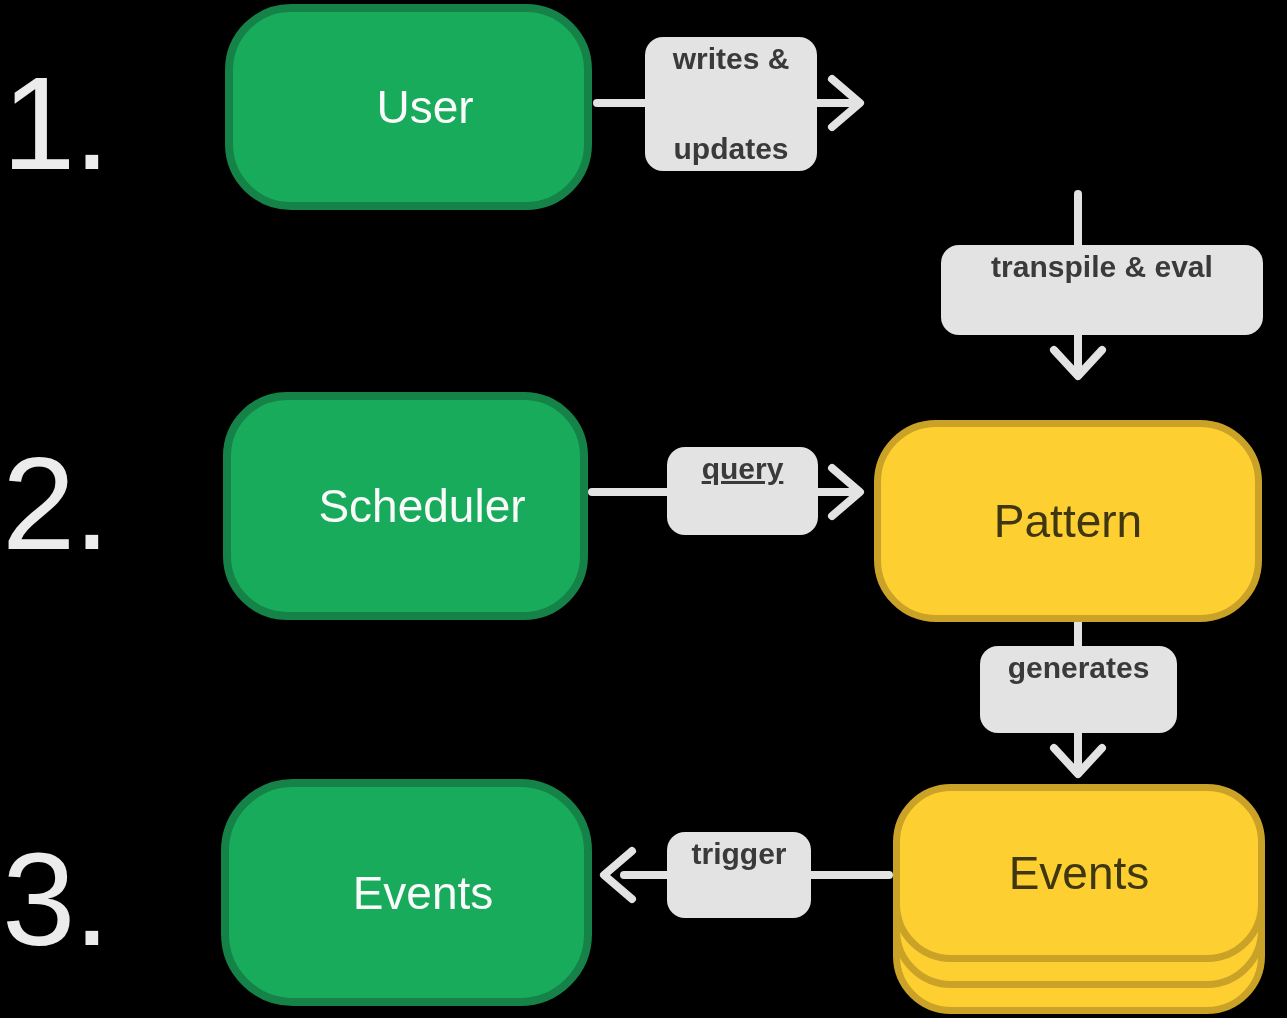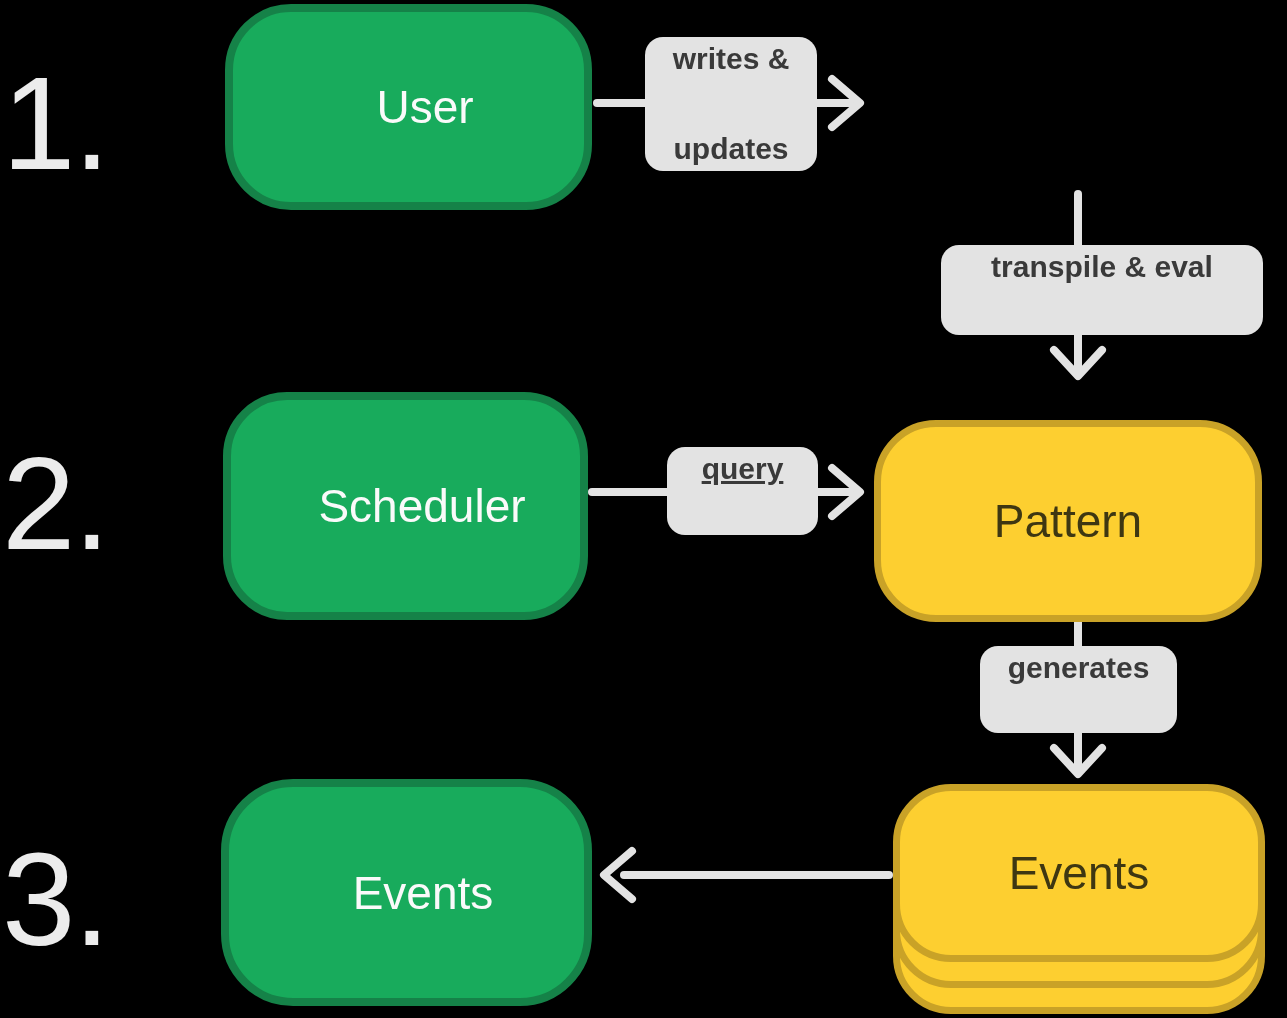--- a/index.html
+++ b/index.html
@@ -168,20 +168,23 @@
   </div>
 
   <div class="edge-label" style="left:980px; top:646px; width:197px; height:87px;">
     <span>generates</span>
   </div>
 
   <div class="node green" style="left:221px; top:779px; width:371px; height:227px; border-radius:72px;">
     <span>Events</span>
   </div>
 
+  <div class="edge-label" style="left:667px; top:832px; width:144px; height:86px;">
+    <span>trigger</span>
+  </div>
 
   <div class="stack" style="left:893px; top:784px; width:372px; height:230px;">
     <div class="card" style="top:52px;"></div>
     <div class="card" style="top:26px;"></div>
     <div class="card main" style="top:0;">
       <span>Events</span>
     </div>
   </div>
 
 </div>

